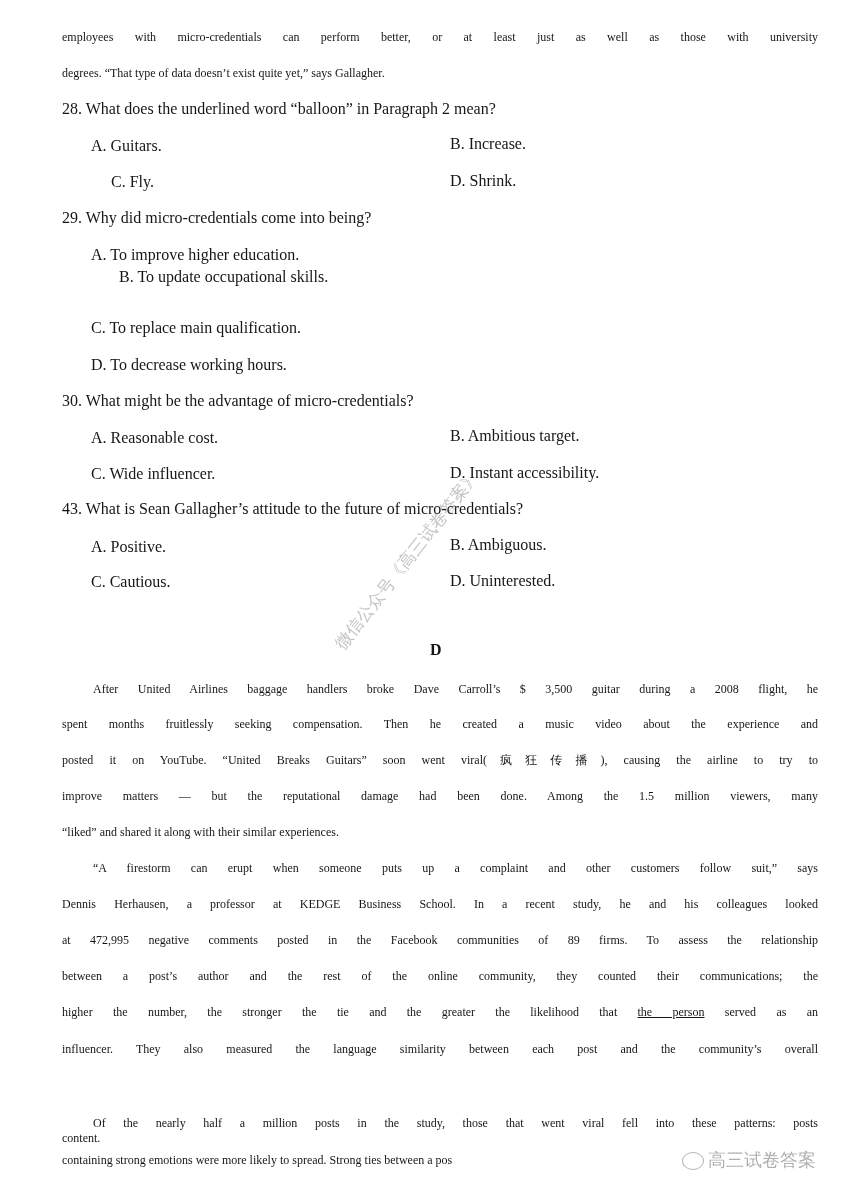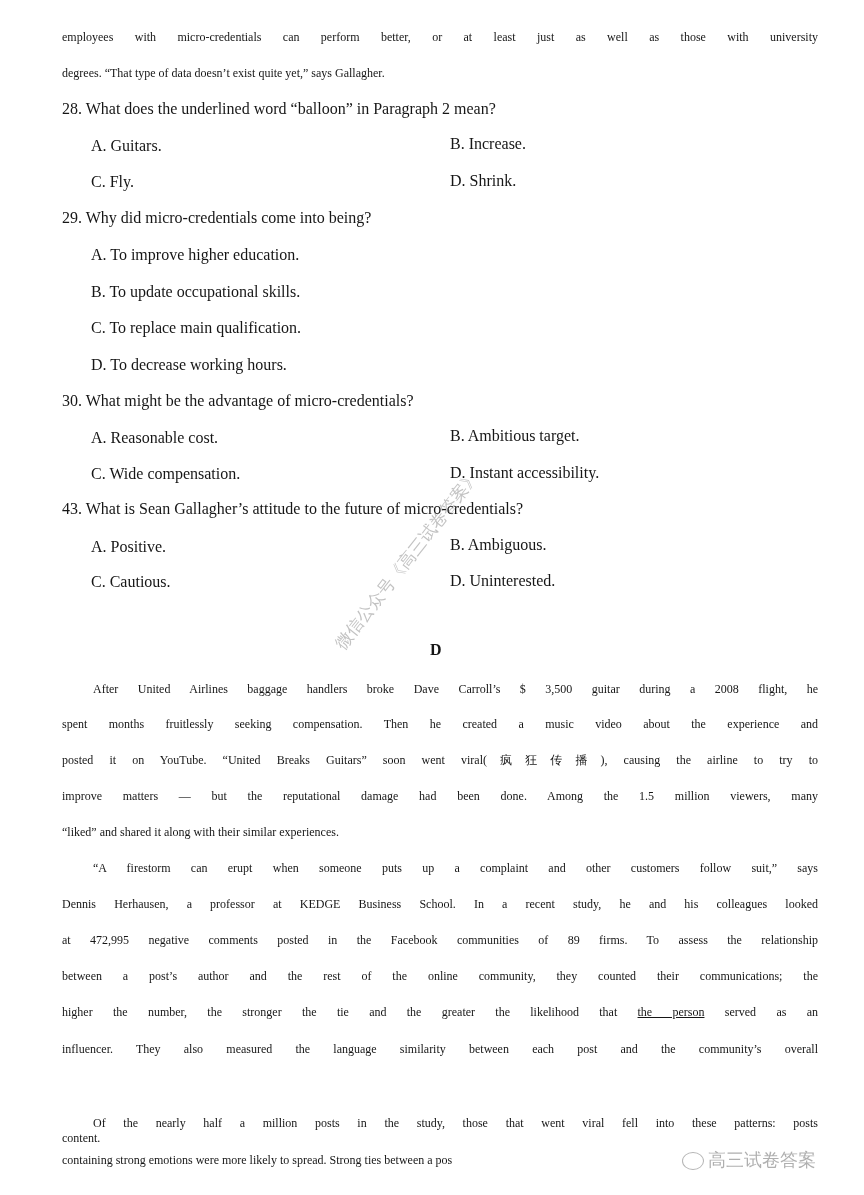--- a/index.html
+++ b/index.html
@@ -41,39 +41,39 @@
 
 <div class="line just" style="top:27px;">employees with micro-credentials can perform better, or at least just as well as those with university</div>
 <div class="line" style="top:63px;">degrees. “That type of data doesn’t exist quite yet,” says Gallagher.</div>
 
 <div class="q" style="top:99px;">
   <span>28.</span>
   <span>What does the underlined word “balloon” in Paragraph 2 mean?</span>
 </div>
 <div class="opt optA" style="top:136px;">A.  Guitars.</div>
 <div class="opt optB" style="top:134px;">B.  Increase.</div>
-<div class="opt optA" style="top:172px;">C.  Fly.</div>
+<div class="opt optA" style="top:172px;margin-left:20px;">C.  Fly.</div>
 <div class="opt optB" style="top:171px;">D.  Shrink.</div>
 
 <div class="q" style="top:208px;">
   <span>29.</span>
   <span>Why did micro-credentials come into being?</span>
 </div>
 <div class="opt optA" style="top:245px;">A.  To improve higher education.</div>
-<div class="opt optA" style="top:282px;">B.  To update occupational skills.</div>
+<div class="opt optA" style="top:267px;margin-left:28px;">B.  To update occupational skills.</div>
 <div class="opt optA" style="top:318px;">C.  To replace main qualification.</div>
 <div class="opt optA" style="top:355px;">D.  To decrease working hours.</div>
 
 <div class="q" style="top:391px;">
   <span>30.</span>
   <span>What might be the advantage of micro-credentials?</span>
 </div>
 <div class="opt optA" style="top:428px;">A.  Reasonable cost.</div>
 <div class="opt optB" style="top:426px;">B.  Ambitious target.</div>
-<div class="opt optA" style="top:464px;">C.  Wide compensation.</div>
+<div class="opt optA" style="top:464px;">C.  Wide influencer.</div>
 <div class="opt optB" style="top:463px;">D.  Instant accessibility.</div>
 
 <div class="q" style="top:499px;">
   <span>43.</span>
   <span>What is Sean Gallagher’s attitude to the future of micro-credentials?</span>
 </div>
 <div class="opt optA" style="top:537px;">A.  Positive.</div>
 <div class="opt optB" style="top:535px;">B.  Ambiguous.</div>
 <div class="opt optA" style="top:572px;">C.  Cautious.</div>
 <div class="opt optB" style="top:571px;">D.  Uninterested.</div>

